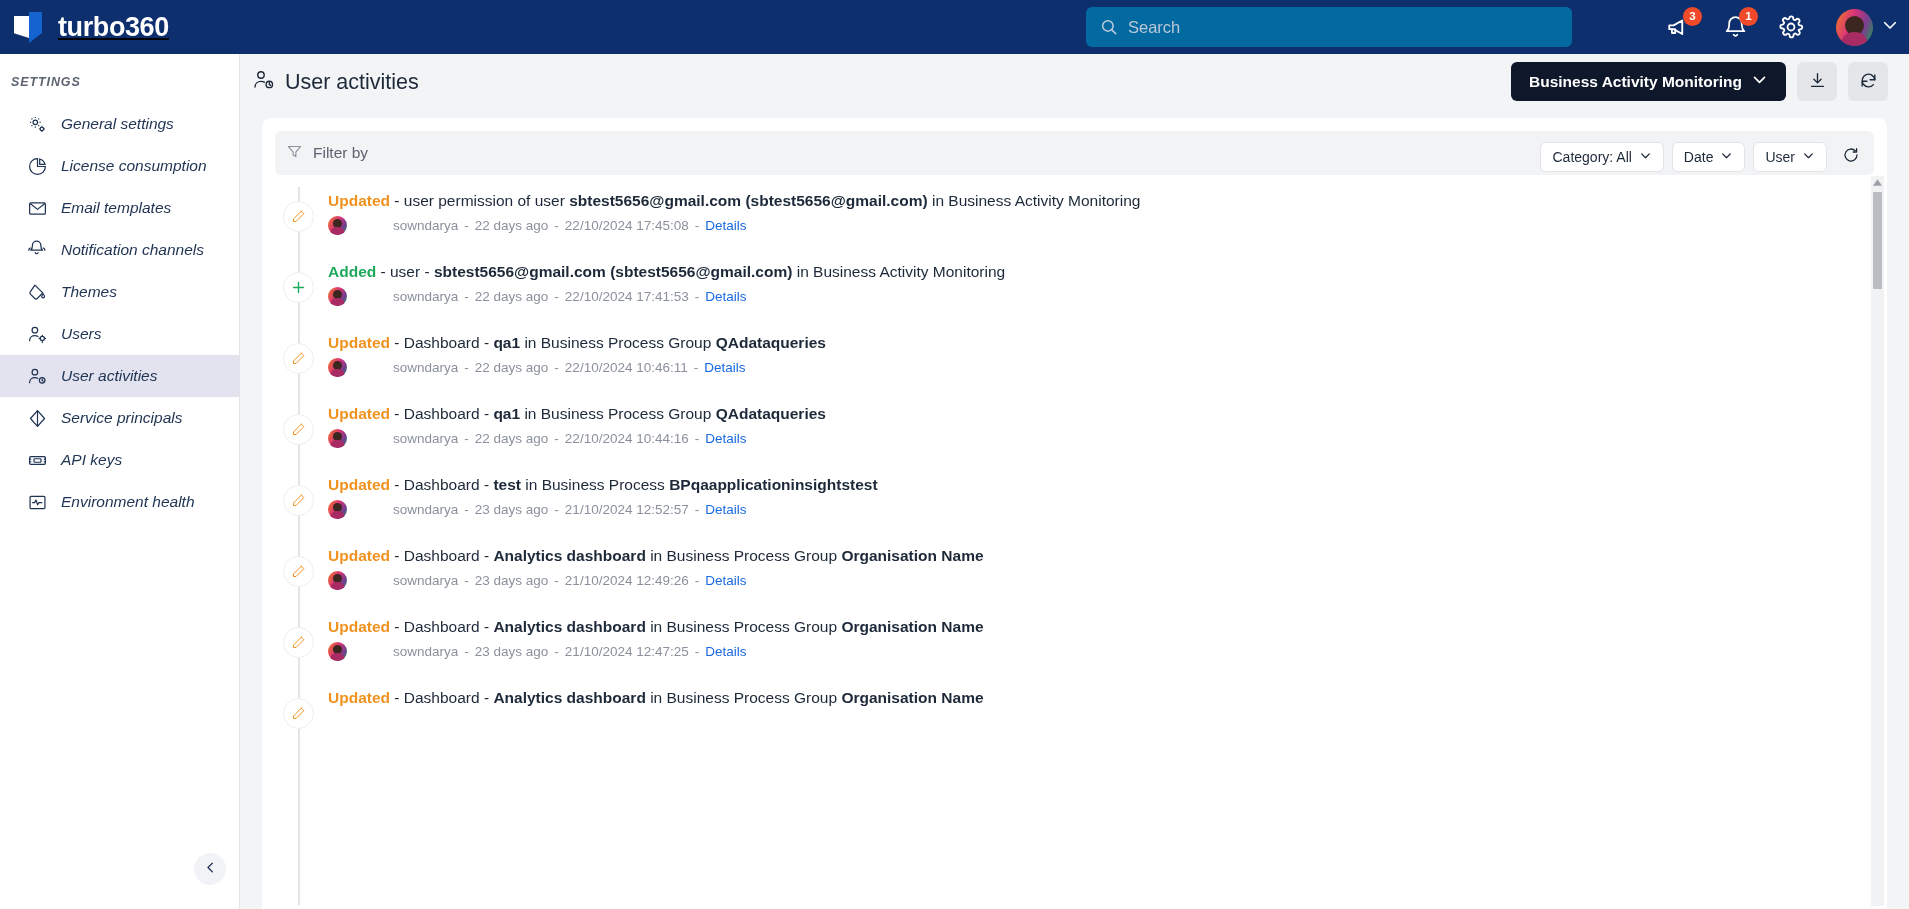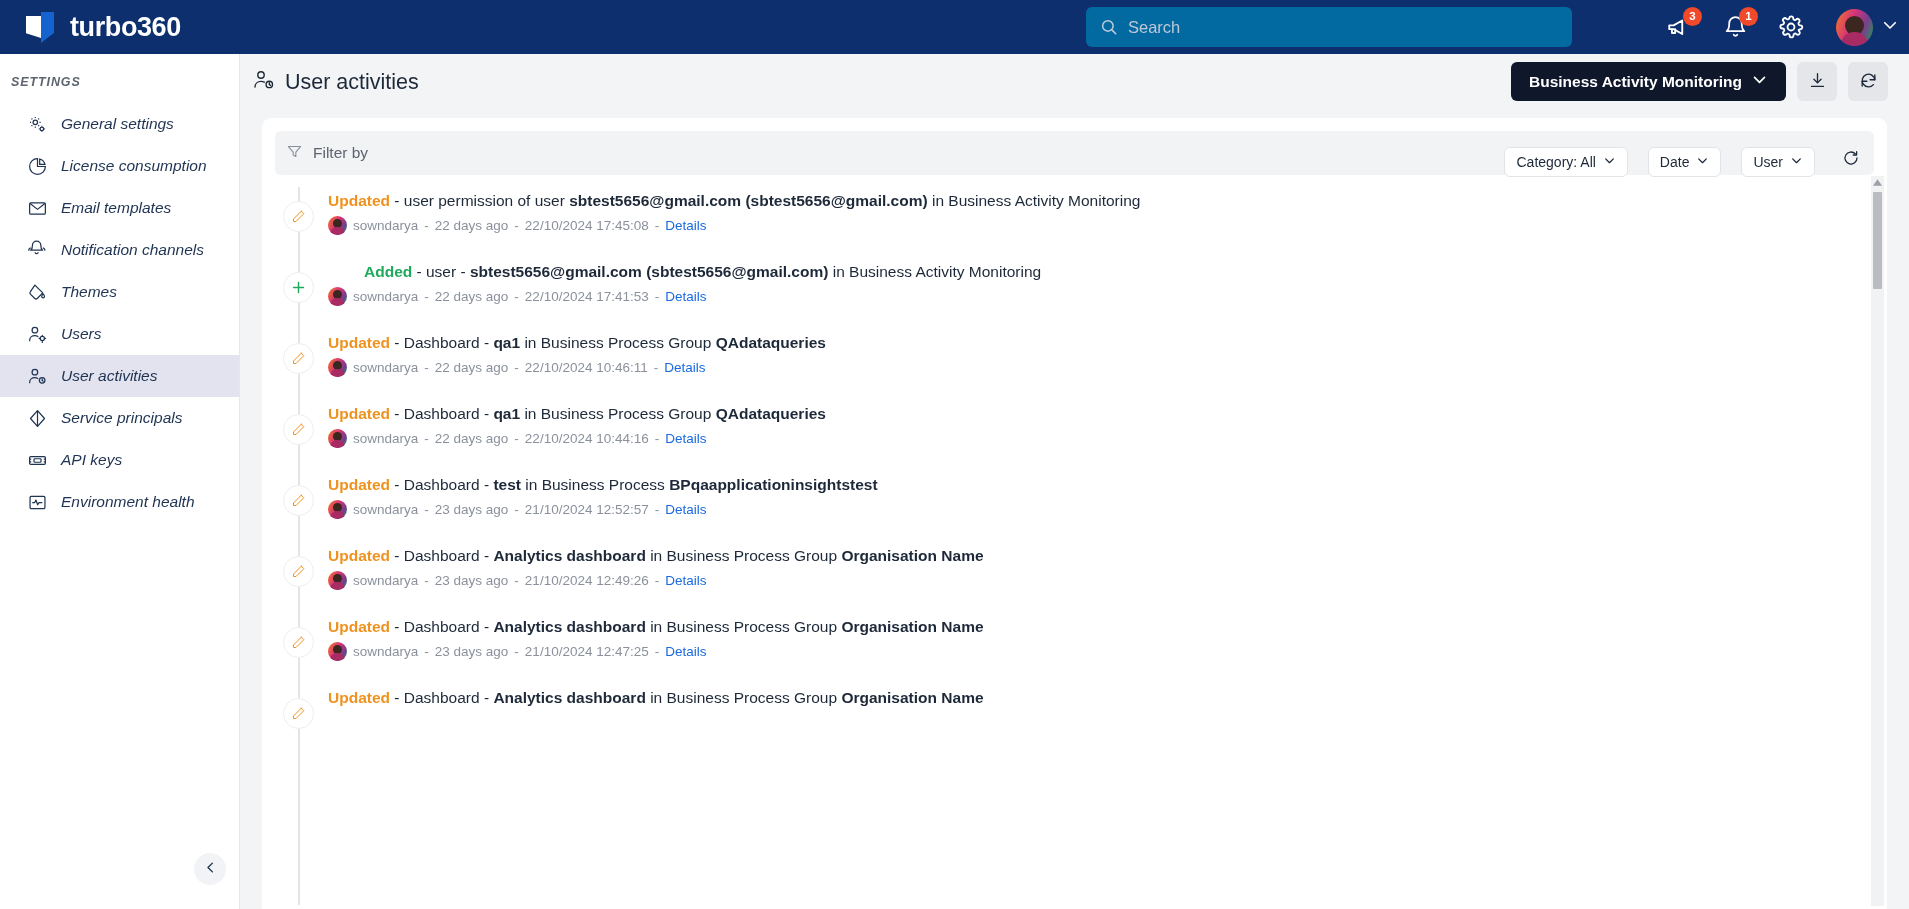--- a/index.html
+++ b/index.html
@@ -11,21 +11,21 @@
     background: #ffffff;
   }
 
   
   #topbar {
     position: absolute; top: 0; left: 0;
     width: 1909px; height: 54px;
     background: #0d2f6e;
     display: flex; align-items: center;
   }
-  #brand { display: flex; align-items: center; margin-left: 26px; }
+  #brand { display: flex; align-items: center; margin-left: 14px; text-decoration: underline; }
   .logo-mark { width: 34px; height: 30px; position: relative; margin-right: 10px; }
   .logo-mark .lm-a {
     position: absolute; left: 0; top: 4px;
     width: 15px; height: 22px; background: #ffffff;
     clip-path: polygon(0 0, 100% 0, 100% 100%, 0 78%);
   }
   .logo-mark .lm-b {
     position: absolute; left: 15px; top: 0;
     width: 13px; height: 31px; background: #1463cf;
     clip-path: polygon(0 0, 100% 0, 100% 68%, 0 100%);
@@ -143,22 +143,22 @@
     overflow: hidden;
   }
   #filter-bar {
     margin: 13px 13px 0 13px; height: 44px;
     background: #f2f3f5; border-radius: 6px;
     display: flex; align-items: center; padding: 0 11px;
     position: relative;
   }
   #filter-by { display: flex; align-items: center; gap: 10px; color: #5d6470; font-size: 15.5px; cursor: pointer; }
   #filter-right {
-    position: absolute; right: 10px; top: 16px; height: 44px;
-    display: flex; align-items: flex-start; gap: 20px;
+    position: absolute; right: 10px; top: 4px; height: 44px;
+    display: flex; align-items: center; gap: 8px;
   }
   .pill {
     background: #fff; border: 1px solid #e2e4e8; border-radius: 6px;
     height: 30px; padding: 0 11px; font-size: 14px; color: #1d2939;
     display: flex; align-items: center; gap: 7px; cursor: pointer;
     font-family: "Liberation Sans", sans-serif;
   }
   #filter-refresh { width: 26px; height: 26px; display: flex; align-items: center;
                     justify-content: center; cursor: pointer; margin-left: 3px; }
 
@@ -171,36 +171,36 @@
   .act { position: relative; min-height: 71px; padding-left: 66px; }
   .act-icon {
     position: absolute; left: 21px; top: 14px;
     width: 31px; height: 31px; border-radius: 50%;
     background: #fff; border: 1px solid #eceef1;
     display: flex; align-items: center; justify-content: center;
   }
   .act-line1 { font-size: 15.5px; color: #1d2939; padding-top: 5px; white-space: nowrap; }
   .act-line1 .verb { font-weight: bold; }
   .verb-updated { color: #f0921f; }
-  .verb-added { color: #1fa95c; margin-left: 36px; }
+  .verb-added { color: #1fa95c; }
   .act-line1 .strong { font-weight: bold; }
   .act-line2 {
     display: flex; align-items: center; gap: 6px;
     font-size: 13.5px; color: #8b919c; margin-top: 6px;
   }
   .mini-av {
     width: 19px; height: 19px; border-radius: 50%;
     background: linear-gradient(120deg,#f47b20 0%,#d6327a 45%,#6d3f8f 75%,#1fa95c 100%);
     position: relative; overflow: hidden; flex: 0 0 19px;
   }
   .mini-av::after { content:""; position:absolute; left:5px; top:3px; width:9px; height:9px;
                     border-radius:50%; background:#3b2620; }
   .mini-av::before { content:""; position:absolute; left:2px; bottom:0; width:15px; height:8px;
                      border-radius:7px 7px 0 0; background:#a82b63; z-index:2; }
-  .act-user { color: #8b919c; }
+  .act-user { color: #8b919c; margin-left: 40px; }
   .details-link { color: #1a6ae0; cursor: pointer; }
 
   
   #scrollbar {
     position: absolute; right: 3px; top: 58px;
     width: 13px; height: 730px; background: #f1f2f4; cursor: pointer;
   }
   #sb-up { position: absolute; top: 2px; left: 2px; width: 9px; height: 9px;
            display:flex; align-items:center; justify-content:center; }
   #sb-thumb {

